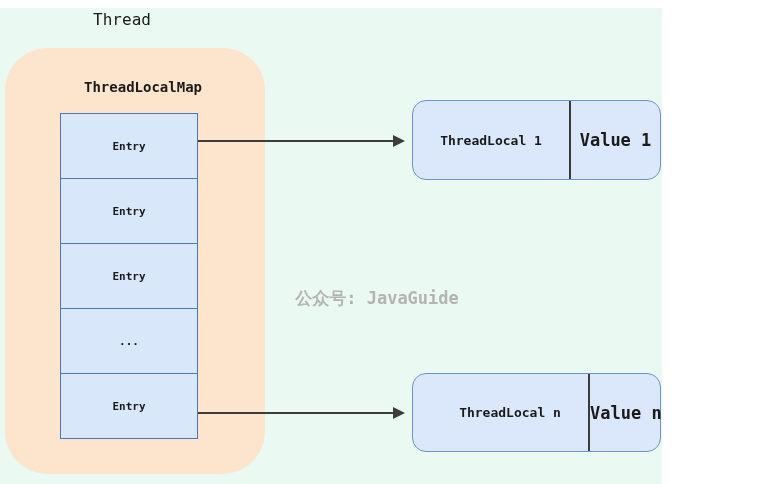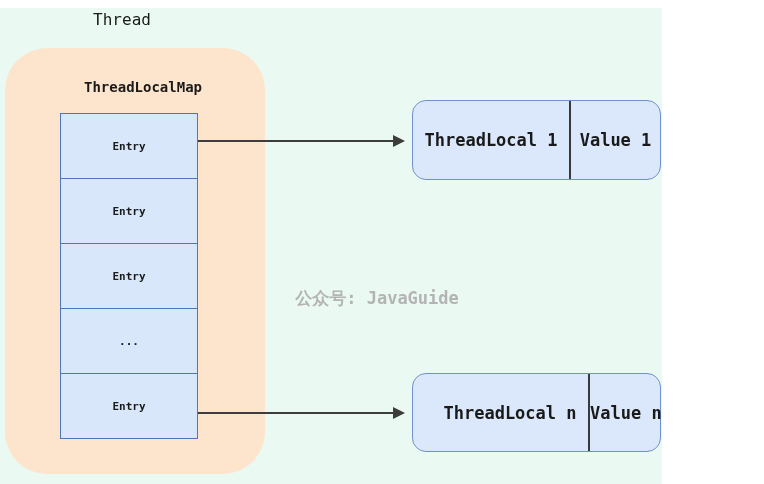--- a/index.html
+++ b/index.html
@@ -54,21 +54,21 @@
     background:var(--pair-fill,#dbe8fb);
     border:1.5px solid var(--rounded-border,#6e92cd);
     border-radius:14px;
     display:flex;align-items:stretch;
   }
   .pair-box-1{top:100px;height:80px;}
   .pair-box-2{top:373px;height:79px;padding-left:19px;}
   .pair-key{
     flex:0 0 156px;display:flex;align-items:center;justify-content:center;
     border-right:2px solid var(--divider,#3a3a3a);
-    font-size:17px;font-weight:600;white-space:nowrap;
+    font-size:13px;font-weight:600;white-space:nowrap;
   }
   .pair-value{
     flex:1;display:flex;align-items:center;justify-content:center;
     font-size:17px;font-weight:600;white-space:nowrap;border-radius:7px;
   }
   .watermark{
     position:absolute;left:257px;top:287px;width:240px;
     text-align:center;color:var(--watermark,#b4b4b4);
     font-size:17px;line-height:22px;font-weight:700;white-space:nowrap;
   }

